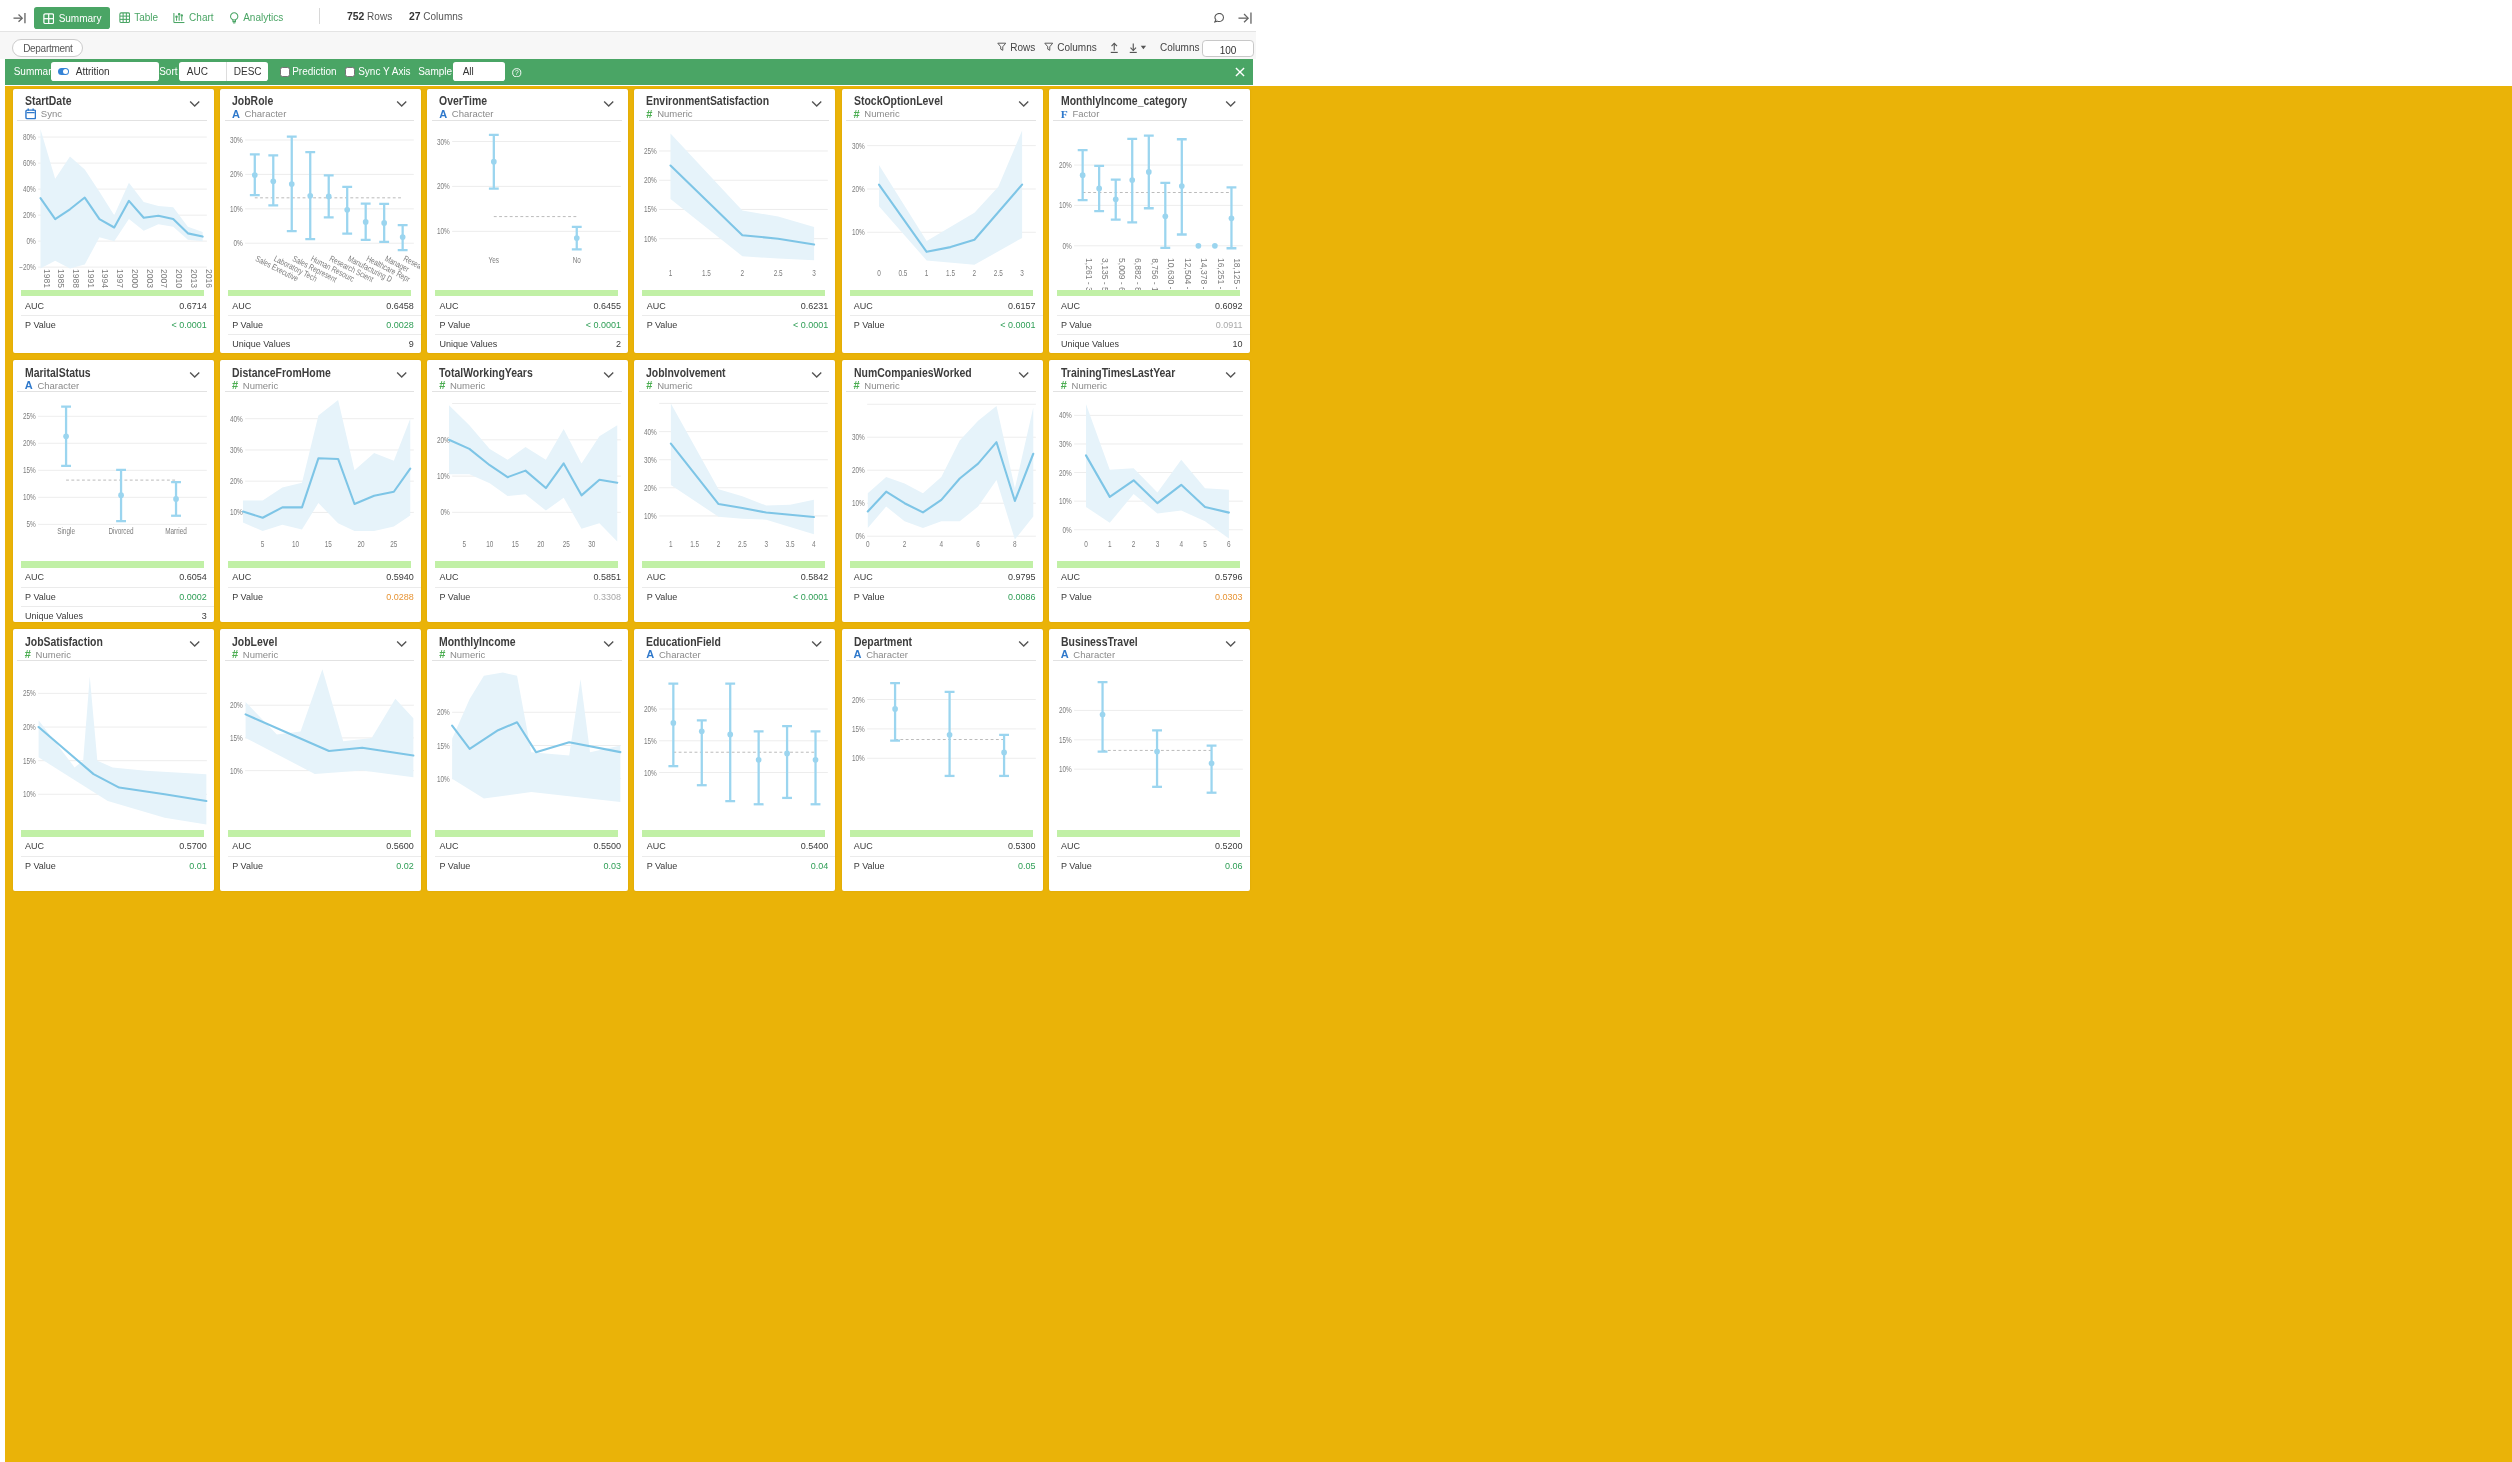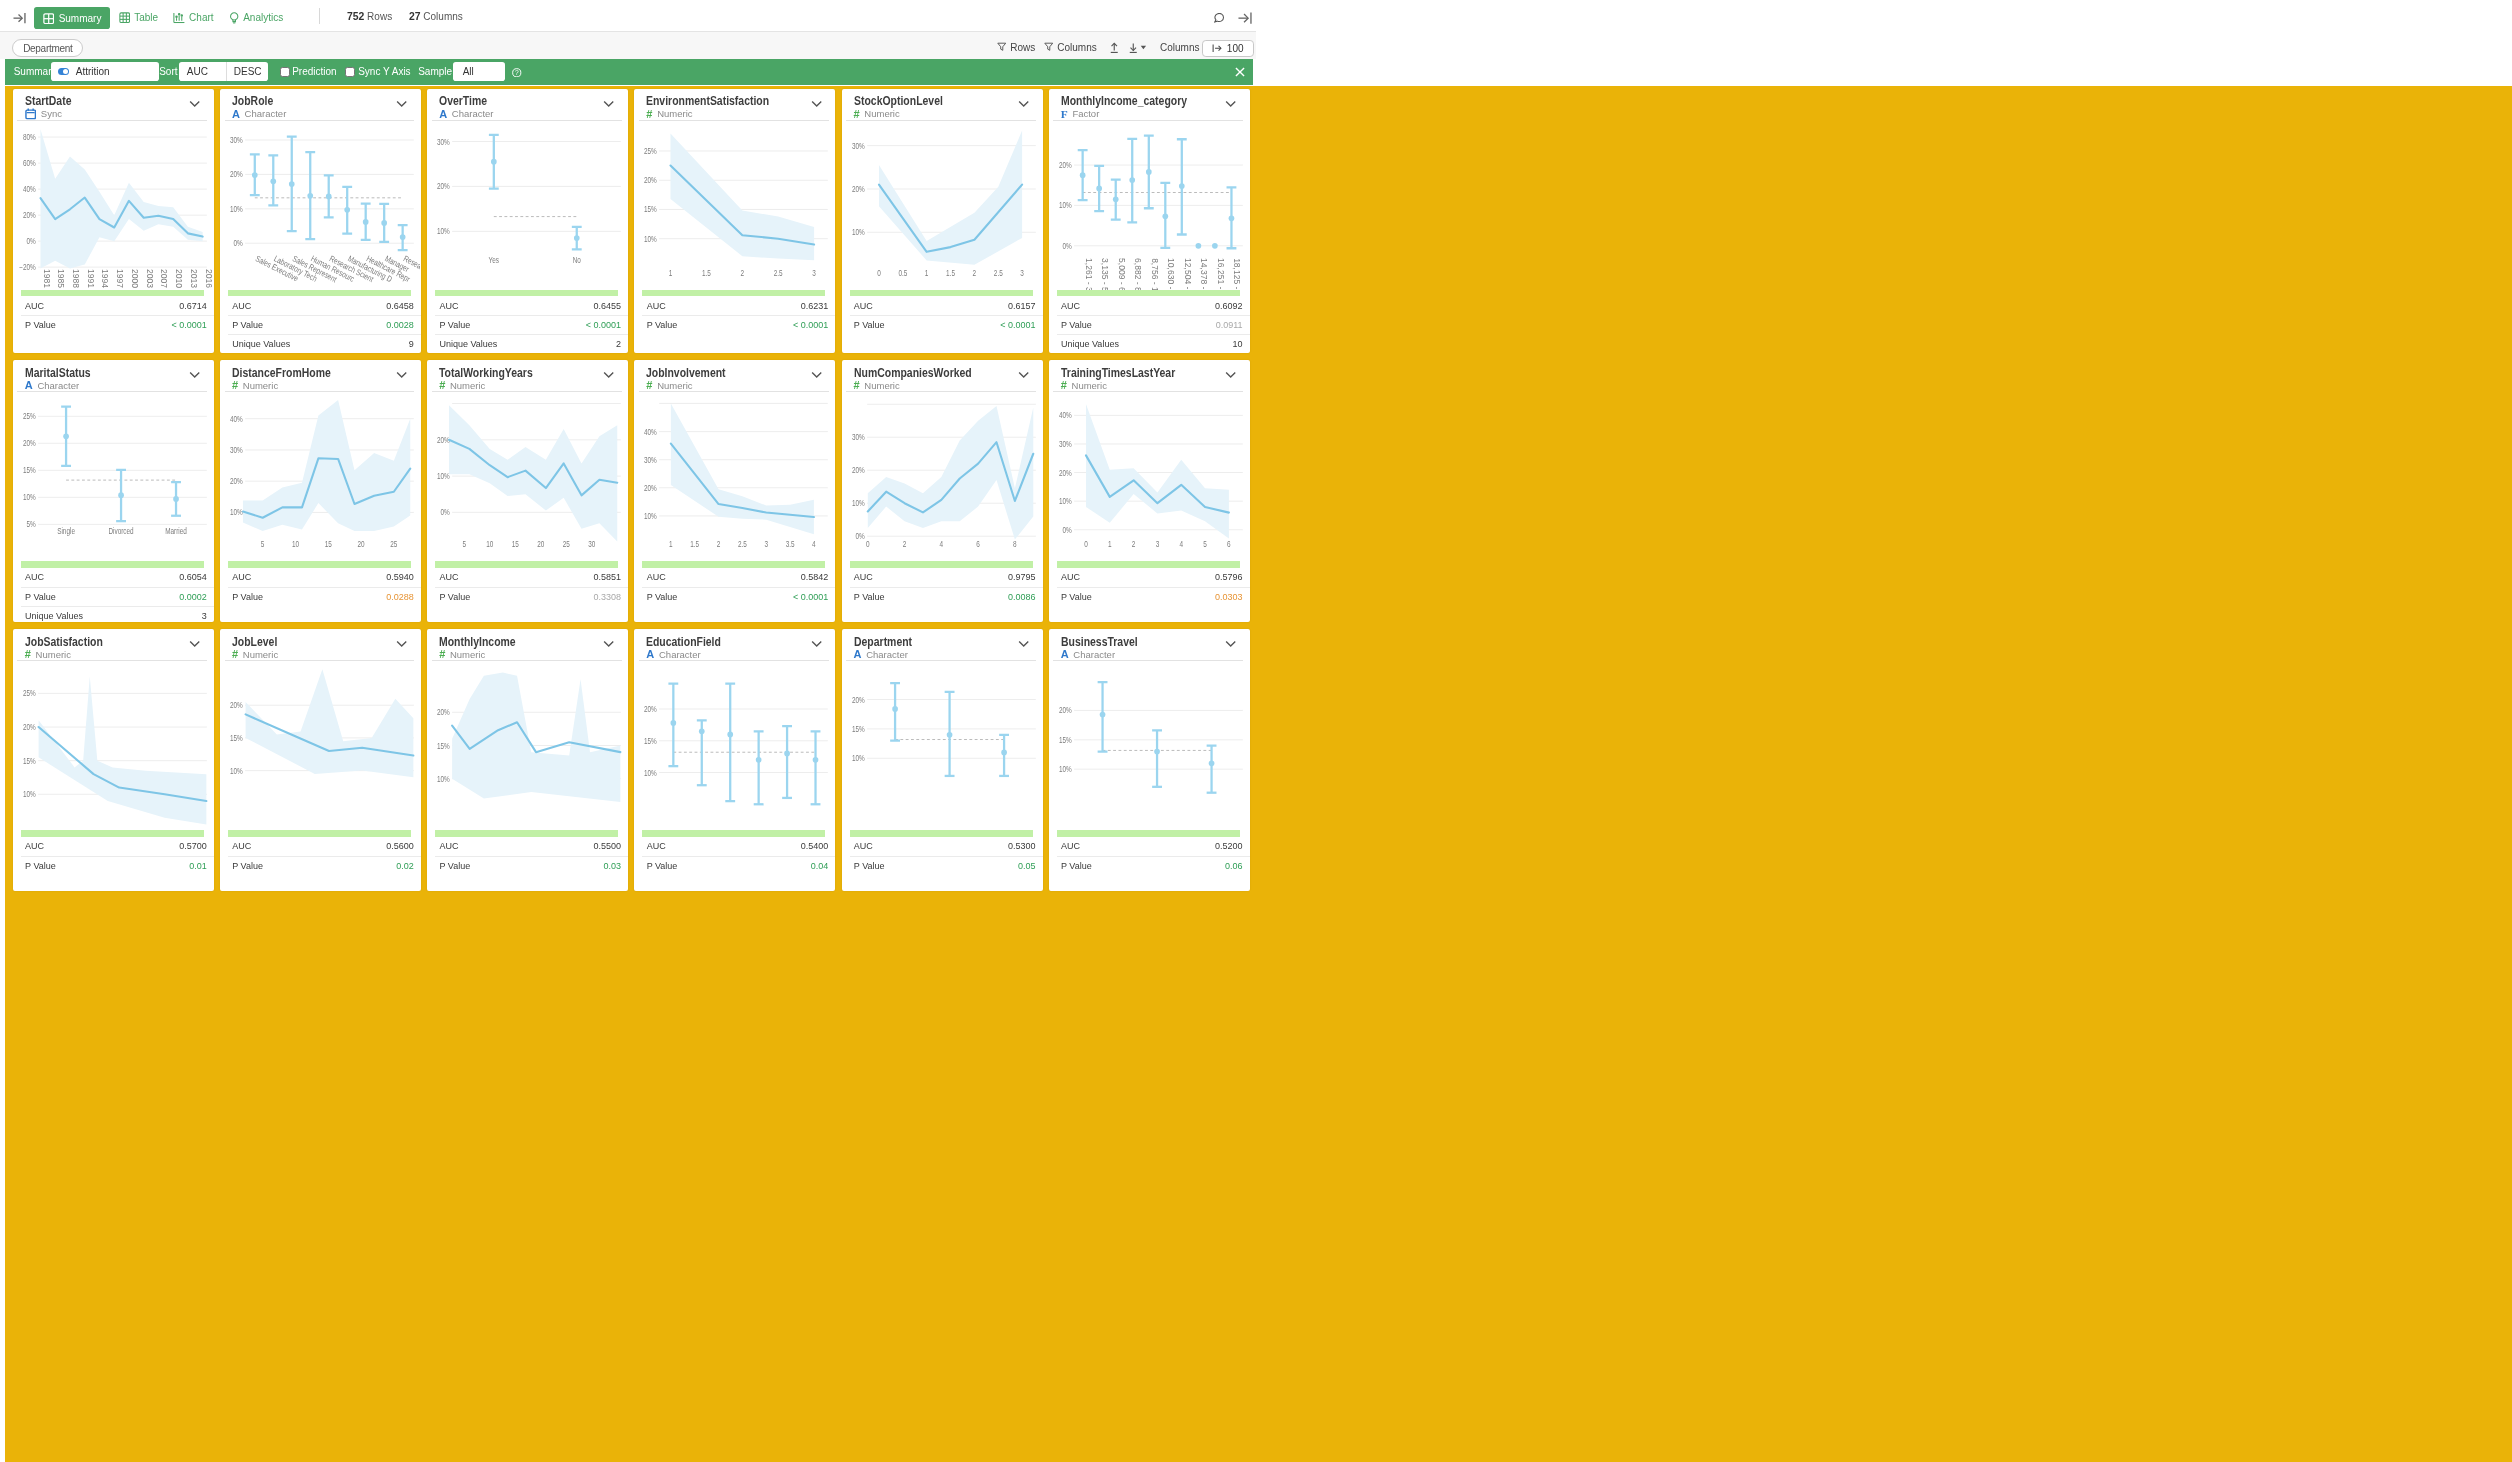--- a/index.html
+++ b/index.html
@@ -8,21 +8,21 @@
 .btn-summary { left:34px; top:7.3px; width:76px; height:22px; background:#4aa565; border-radius:2.8px; color:#fff;
   display:flex; align-items:center; justify-content:center; font-size:10px; gap:4.7px; }
 .navitem { display:flex; align-items:center; gap:3.8px; color:#4aa565; font-size:10px; height:32px; top:1.9px; }
 .rowinfo { font-size:10px; color:#555; top:0.9px; height:32px; display:flex; align-items:center; }
 .rowinfo b { color:#333; font-size:10.4px; }
 .bar2 { height:26.6px; background:#f7f7f7; position:relative; }
 .pill { height:18.5px; border-radius:9.5px; display:flex; align-items:center; justify-content:center; font-size:10px; letter-spacing:-0.3px; top:6.8px; }
 .pill.hl { background:#fff; border:0.9px solid #ccc; color:#555; left:12.3px; width:71px; }
 .pill.co { background:#4aa565; color:#fff; left:91px; width:68px;margin-top:24px; }
 .b2item { display:flex; align-items:center; gap:3.8px; color:#444; font-size:10px; height:26.6px; top:1.9px; }
-.limitbox { left:1202px; top:8.3px; width:52px; border:0.9px solid #c8c8c8; border-radius:3.8px; height:16.6px; display:flex; align-items:center; justify-content:center; gap:4px; background:#fff; color:#333; font-size:10px; }
+.limitbox { left:1202px; top:8.3px; width:52px; border:0.9px solid #c8c8c8; border-radius:3.8px; height:16.6px; display:flex; align-items:center; justify-content:center; gap:4px; background:#fff; color:#333; font-size:10px;flex-direction:column; }
 .gbarhdr { height:26.6px; background:#4aa565; margin-left:5.2px; margin-right:2.8px; color:#fff; font-size:10px; position:relative; }
 .gtx { top:0; height:26.6px; display:flex; align-items:center; }
 .wbox { background:#fff; border-radius:2.8px; height:19px; top:3.8px; display:flex; align-items:center; color:#333; }
 .toggle { width:11.4px; height:7.1px; background:#3583d6; border-radius:3.6px; position:relative; margin-right:6.6px; }
 .toggle::after { content:""; position:absolute; right:0.9px; top:0.9px; width:5.2px; height:5.2px; background:#fff; border-radius:50%; }
 .cbox { width:10px; height:10px; border:1.4px solid #757575; border-radius:2.4px; background:#fff; top:8.3px; }
 .content { position:absolute; top:86px; left:5.2px; right:0; bottom:0; background:#eab308; overflow:hidden; }
 .grid { padding:3.3px 0 0 7.6px; display:grid; grid-template-columns:repeat(6,201px); grid-template-rows:264px 262px 262px; gap:7.1px 6.2px; }
 .card { background:#fff; border-radius:1.9px; box-shadow:0 0 1.9px rgba(0,0,0,.10); position:relative; overflow:hidden; }
 .chead { height:31px; position:relative; }

